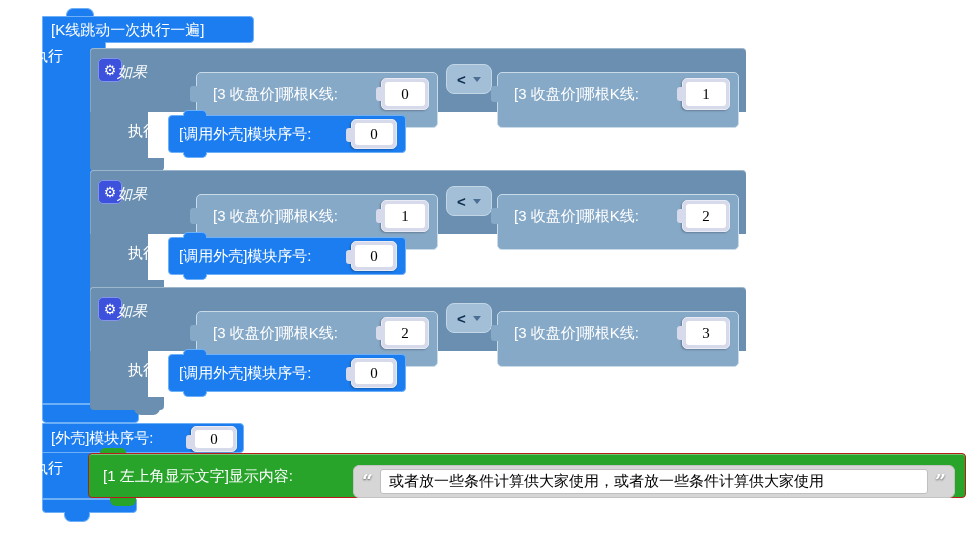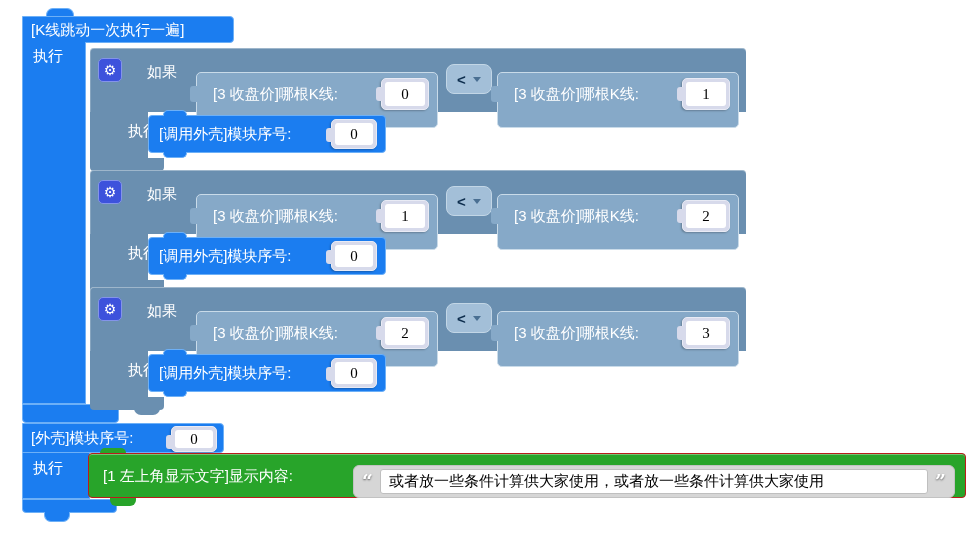--- a/index.html
+++ b/index.html
@@ -1,21 +1,21 @@
 <!DOCTYPE html>
 <html><head>
 <meta charset="utf-8">
 <style>
   html,body{margin:0;padding:0;background:#fff;}
   .canvas{position:relative;width:980px;height:535px;background:#ffffff;overflow:hidden;
           font-family:"Liberation Sans",sans-serif;}
   .abs{position:absolute;}
 
   
-  .blue{background:#1b7df0;}
+  .blue{background:#1b7df0;margin-left:20px;}
   .blue-b{border:1px solid #6db0f7;box-sizing:border-box;}
   .a-hat{left:46px;top:8px;width:28px;height:9px;border-radius:7px 7px 0 0;border-bottom:none;}
   .a-header{left:22px;top:16px;width:212px;height:27px;border-radius:0 4px 4px 0;}
   .a-spine{left:22px;top:42px;width:64px;height:362px;border-top:none;}
   .a-bottom{left:22px;top:404px;width:97px;height:19px;border-radius:0 0 4px 4px;}
   .b-header{left:22px;top:423px;width:202px;height:30px;border-radius:0 4px 4px 0;}
   .b-spine{left:22px;top:453px;width:68px;height:46px;border-top:none;}
   .b-bottom{left:22px;top:499px;width:95px;height:14px;border-radius:0 0 4px 4px;}
   .b-tab{left:44px;top:512px;width:26px;height:10px;border-radius:0 0 7px 7px;border-top:none;}
 
@@ -24,21 +24,21 @@
 
   
   .ifwrap{position:absolute;left:90px;width:656px;height:128px;}
   .ifA{top:48px;} .ifB{top:170px;} .ifC{top:287px;}
   .steel{background:#6a8fb0;}
   .if-top{left:0;top:0;width:656px;height:64px;border-radius:4px 4px 0 0;
           box-shadow:inset 0 1px 0 rgba(255,255,255,.35), inset 1px 0 0 rgba(255,255,255,.2);}
   .leftcol{left:0;top:64px;width:58px;height:46px;}
   .lip{left:0;top:110px;width:74px;height:13px;border-radius:0 0 4px 4px;}
   .bump{left:44px;top:118px;width:26px;height:10px;border-radius:0 0 7px 7px;}
-  .iflabel{left:57px;top:15px;}
+  .iflabel{left:27px;top:15px;font-style:italic;}
   .execlabel-if{left:38px;top:74px;}
 
   .gearchip{left:8px;top:10px;width:24px;height:24px;background:#3d52dc;border:1px solid #8494ea;
             box-sizing:border-box;border-radius:5px;color:#fff;display:flex;align-items:center;
             justify-content:center;font-size:14px;cursor:pointer;}
 
   
   .cond{top:24px;width:242px;height:56px;background:#86a9c8;border:1px solid #c9dbe9;
         box-sizing:border-box;border-radius:5px;}
   .cond::before{content:"";position:absolute;left:-7px;top:13px;width:8px;height:16px;

